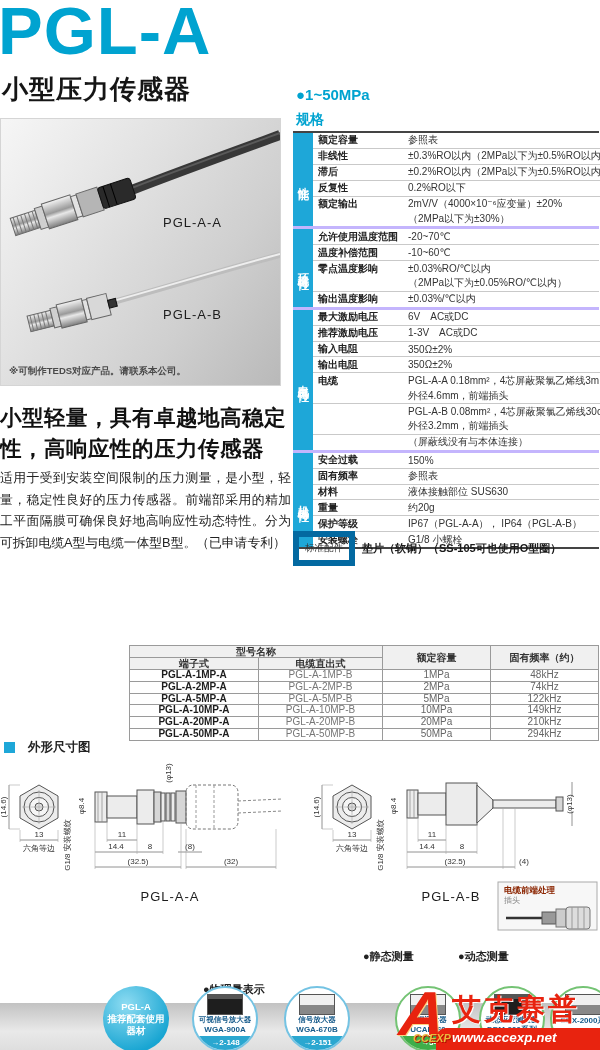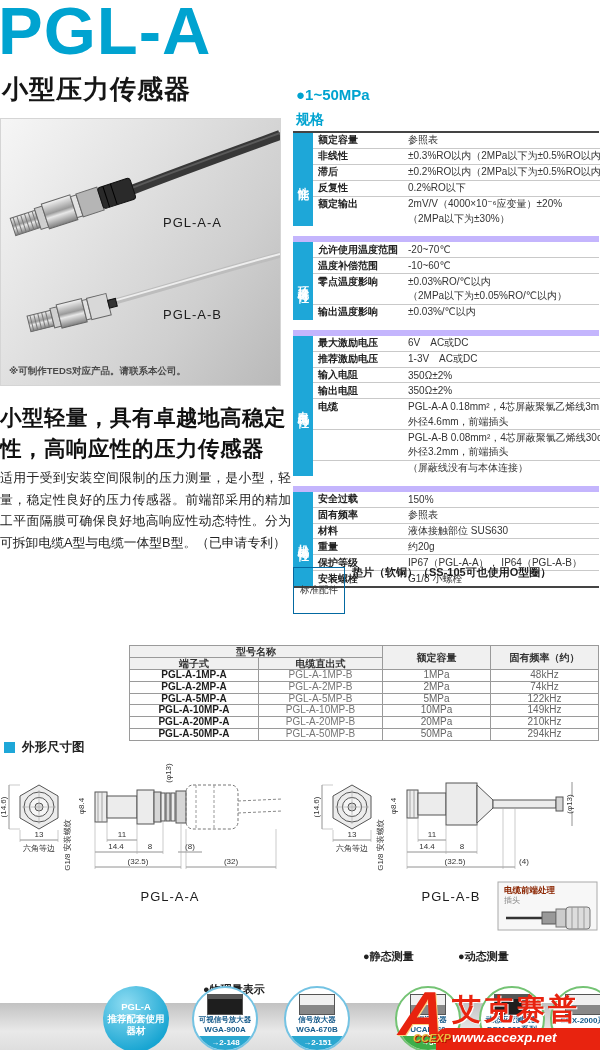--- a/index.html
+++ b/index.html
@@ -22,46 +22,46 @@
   
   #intro-heading{left:0;top:403px;width:294px;font-size:21.5px;font-weight:bold;color:#111;
                  line-height:31px;letter-spacing:0.5px;}
   #intro-body{left:0;top:467px;width:291px;font-size:12.8px;color:#222;line-height:21.5px;
               text-align:justify;}
 
   
   #spec-heading{left:296px;top:111px;font-size:14px;font-weight:bold;color:#00a3d0;}
   #spec-table{left:293px;top:131px;width:306px;border-top:2px solid #444;border-bottom:2px solid #444;}
   .spec-group{display:flex;}
-  .spec-group + .spec-group{border-top:6px solid #c4b5fd;margin-top:10px;}
+  .spec-group + .spec-group{border-top:3px solid #c4b5fd;}
   .spec-cat{width:20px;background:#1ea7d8;color:#fff;display:flex;align-items:center;
             justify-content:center;font-size:11px;font-weight:bold;
             writing-mode:vertical-rl;text-orientation:upright;letter-spacing:2px;}
   .spec-rows{flex:1;}
   .spec-row{display:flex;height:14.9px;align-items:center;font-size:10px;overflow:hidden;}
   .spec-row.sep{border-top:1px solid #c9c9c9;}
   .sl{width:90px;padding-left:5px;font-weight:bold;color:#222;flex:none;}
   .sv{flex:1;color:#333;white-space:nowrap;}
 
   #accessory{left:293px;top:531px;display:flex;align-items:center;gap:7px;}
-  .acc-box{border:1px solid #0369a1;font-size:9.5px;padding:16px 6px;color:#333;margin-top:36px;}
+  .acc-box{border:6px solid #0369a1;font-size:9.5px;padding:5px 6px;color:#333;}
   .acc-val{font-size:11px;font-weight:bold;color:#1a1a1a;}
 
   
   #model-table{left:129px;top:645px;border-collapse:collapse;table-layout:fixed;width:470px;
                font-size:10px;}
   #model-table th,#model-table td{border:1px solid #9a9a9a;text-align:center;padding:0;height:10.8px;line-height:10.8px;overflow:hidden;}
   #model-table th{background:#f0f0f0;font-weight:bold;color:#333;height:11px;line-height:11px;}
   #model-table{border:1.5px solid #555;}
   .col-a{color:#1c1c1c;font-weight:bold;}
   .col-b{color:#777;}
   .col-c,.col-d{color:#666;}
 
   
-  #dim-heading{left:4px;top:739px;font-size:12.5px;font-weight:bold;color:#222;display:flex;align-items:center;gap:7px;}
+  #dim-heading{left:4px;top:739px;font-size:12.5px;font-weight:bold;color:#222;display:flex;align-items:center;gap:13px;}
   .sq-icon{width:11px;height:11px;background:#1ea7d8;display:inline-block;}
   #dim-svg{left:0;top:760px;}
   .dimline{stroke:#777;stroke-width:0.8;}
   .extline{stroke:#aaa;stroke-width:0.6;}
   .bodyshape{fill:#ececec;stroke:#555;stroke-width:1;}
   .bodydark{fill:#d6d6d6;stroke:#555;stroke-width:1;}
   .dimtext{font-size:8px;fill:#333;}
   .dwg-label{font-size:13px;fill:#1c1c1c;letter-spacing:1px;}
 
   

